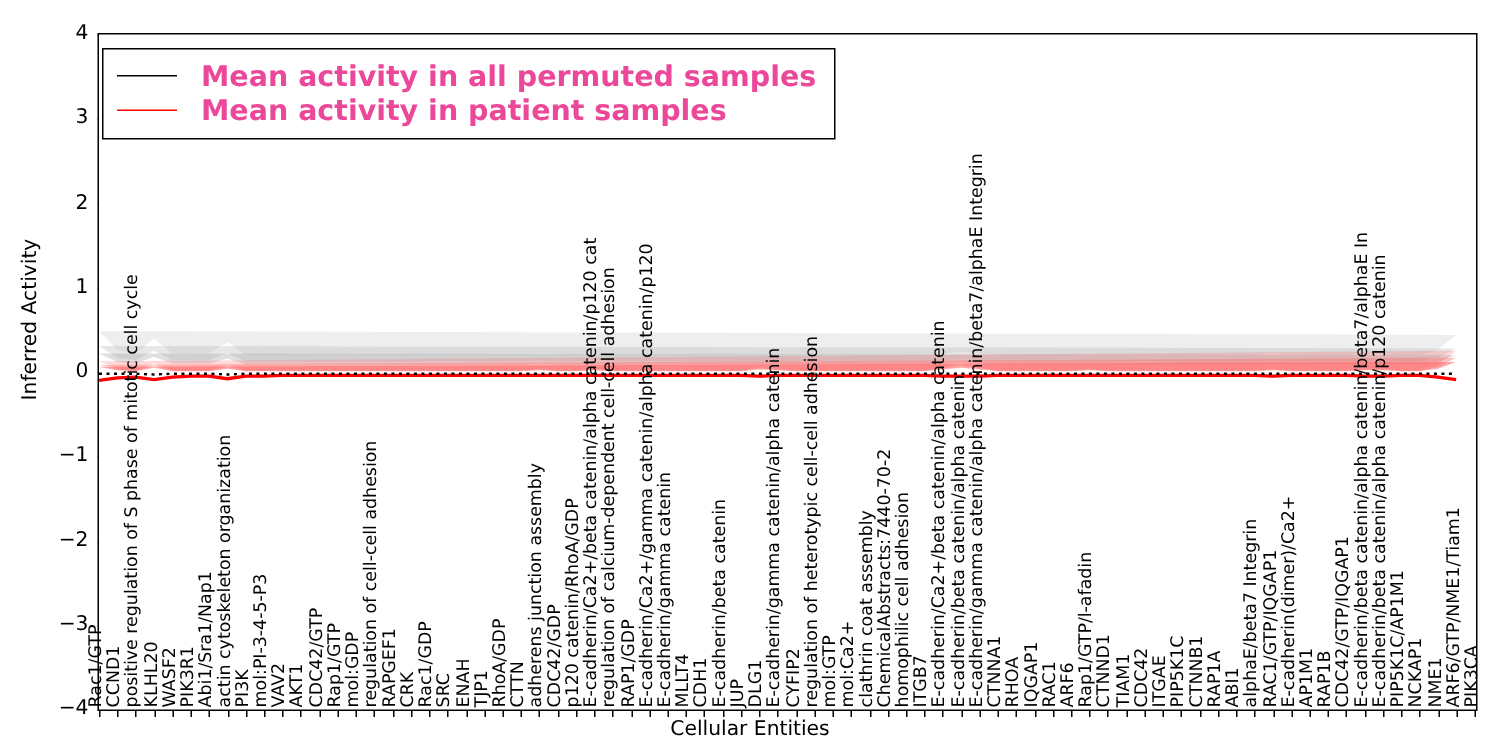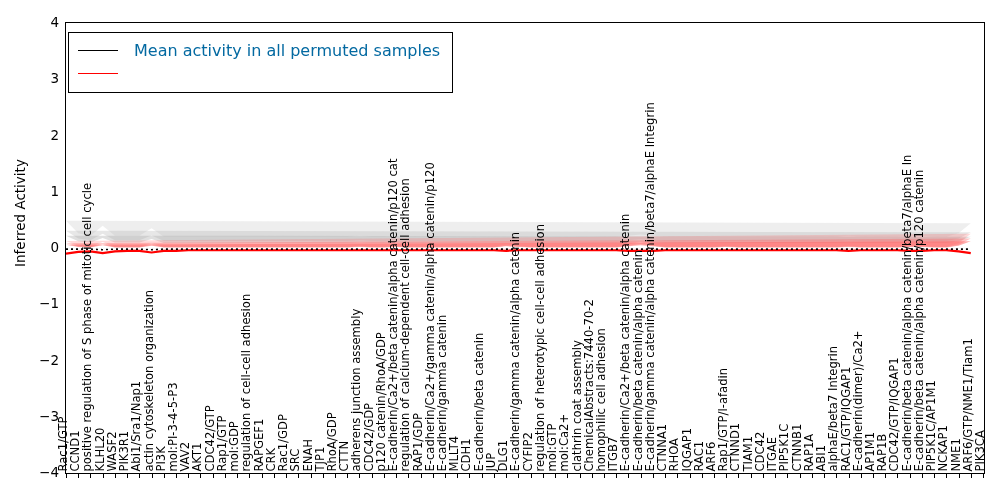--- a/index.html
+++ b/index.html
@@ -162,23 +162,24 @@
   }
   .legend-swatch {
     width: 40px;
     height: 0;
     border-top: 1.6px solid #000;
     margin-right: 16px;
     flex: 0 0 auto;
   }
   .legend-swatch.red { border-top-color: #ff0000; }
   .legend-text {
-    font-size: 16px;
-    color: #0369a1;
+    font-size: 19px;
+    color: #ec4899;
     white-space: nowrap;
+    font-weight: bold;
   }
 </style>
 </head>
 <body>
 
 <div id="figure">
 
 
   <div id="ylabel">Inferred Activity</div>
   <div id="ytick-labels">
@@ -367,24 +368,26 @@
       <div class="xtick-mark" style="left: 820.187px;"></div>
       <div class="xtick-mark" style="left: 832.413px;"></div>
       <div class="xtick-mark" style="left: 844.64px;"></div>
       <div class="xtick-mark" style="left: 856.867px;"></div>
       <div class="xtick-mark" style="left: 869.093px;"></div>
       <div class="xtick-mark" style="left: 881.32px;"></div>
       <div class="xtick-mark" style="left: 893.547px;"></div>
       <div class="xtick-mark" style="left: 905.773px;"></div>
       <div class="xtick-mark" style="left: 918px;"></div>
     </div>
+  <div id="xlabel">Cellular Entities</div>
 
   <div id="legend">
     <div class="legend-row">
       <span class="legend-swatch"></span>
       <span class="legend-text">Mean activity in all permuted samples</span>
     </div>
     <div class="legend-row">
       <span class="legend-swatch red"></span>
+      <span class="legend-text">Mean activity in patient samples</span>
     </div>
   </div>
 
 </div>
 
 </body></html>

